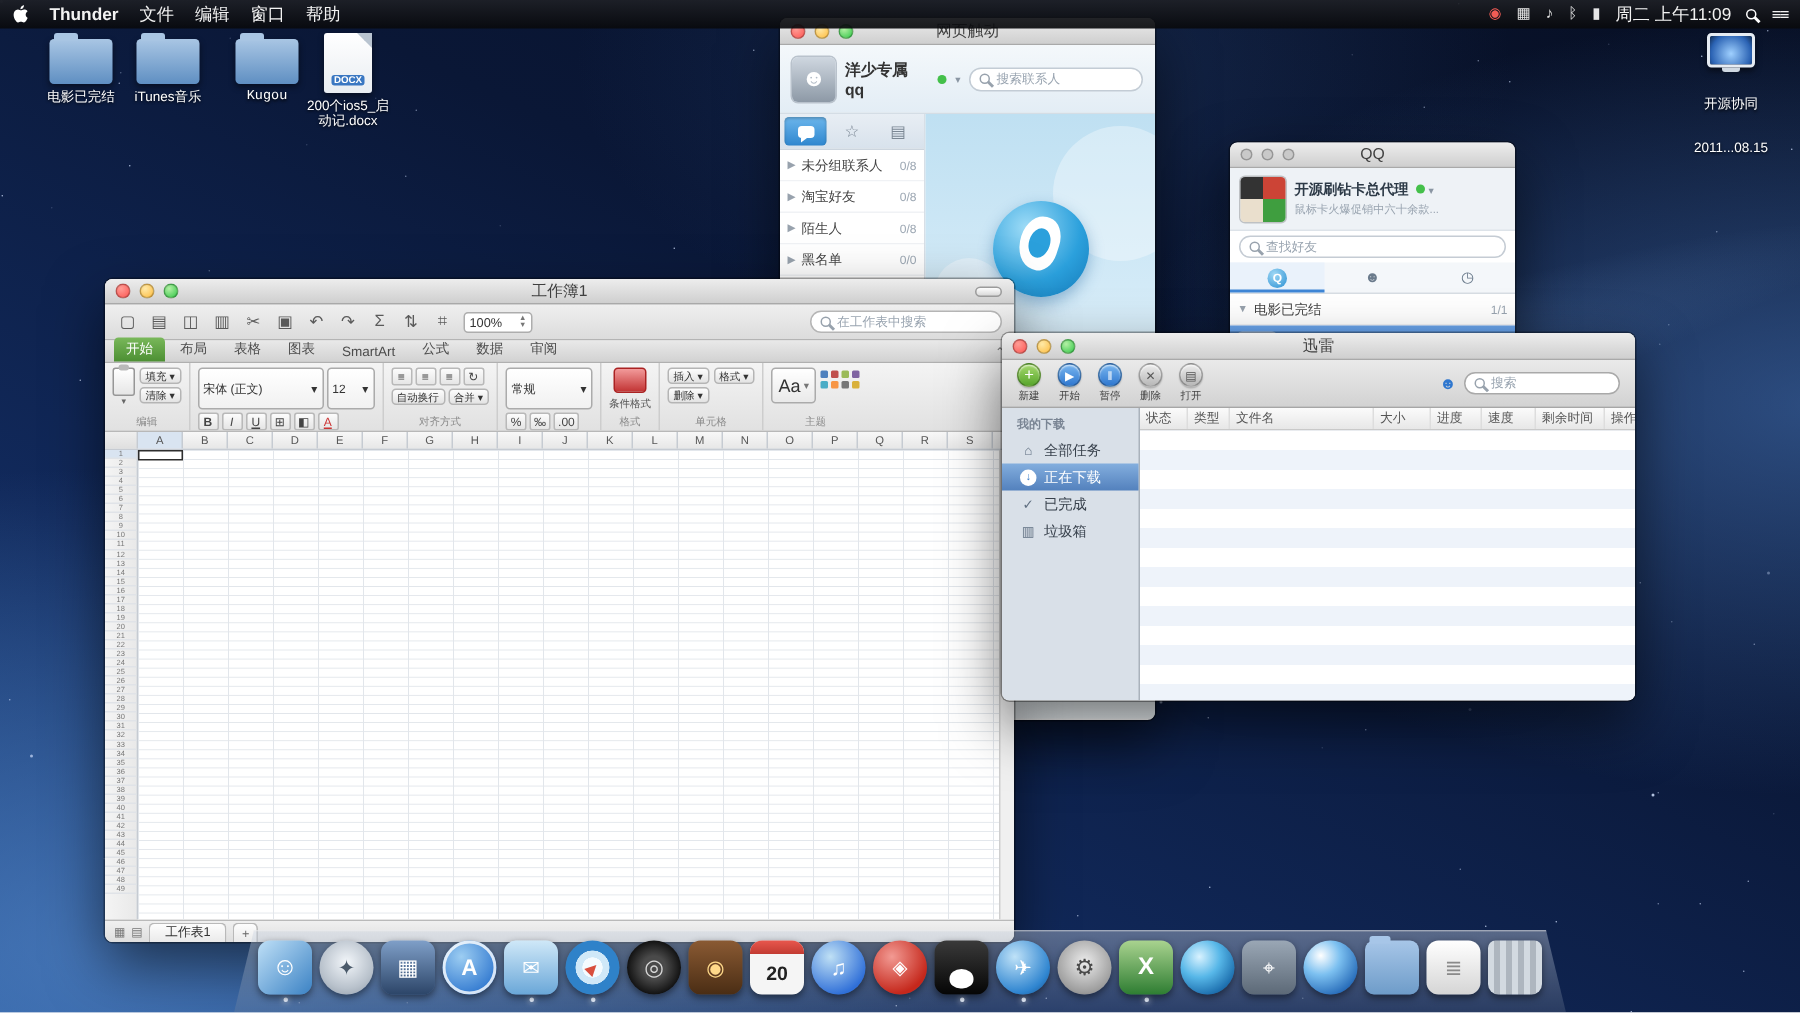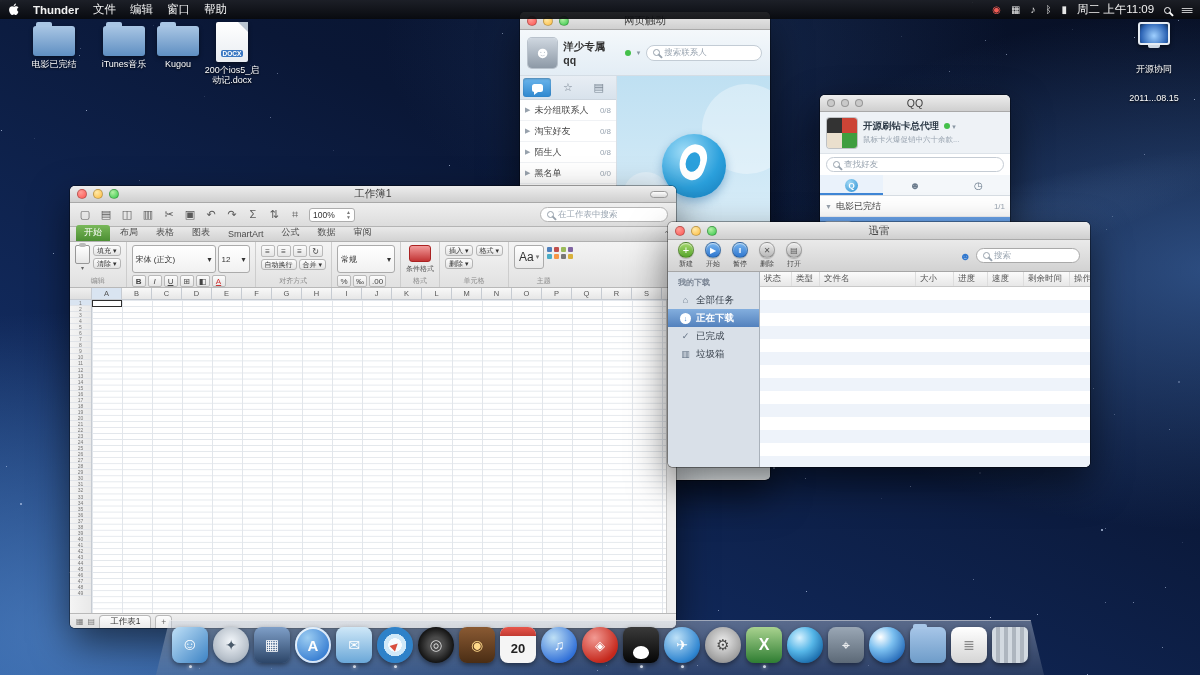--- a/index.html
+++ b/index.html
@@ -210,21 +210,21 @@
   .tb-label { font-size:7px; color:#444; }
   .th-search-zone { margin-left:auto; display:flex; align-items:center; gap:5px; }
   .th-user { color:#2f77cf; font-size:11px; }
   .th-search { width:104px; height:15px; background:#fff; border:1px solid #a9a9a9; border-radius:8px;
     display:flex; align-items:center; gap:4px; padding:0 6px; font-size:8.5px; }
   .th-body { flex:1; display:flex; overflow:hidden; }
   .th-side { width:92px; flex:none; background:#d9e0e8; border-right:1px solid #aab2bb; padding-top:5px; }
   .th-side-h { font-size:8px; font-weight:bold; color:#7a8594; padding:0 0 3px 10px; }
   .th-item { height:18px; display:flex; align-items:center; gap:5px; padding:0 0 0 12px; font-size:9.5px; color:#38414c; }
   .th-item .gi { width:11px; text-align:center; font-size:9px; color:#6170822; color:#617082; }
-  .th-item.sel { background:linear-gradient(#83aede,#5381bd); color:#fff;font-weight:bold; }
+  .th-item.sel { background:linear-gradient(#83aede,#5381bd); color:#fff; }
   .dl-circ { width:11px; height:11px; border-radius:50%; background:linear-gradient(#6db1f0,#2b72c8);
     color:#fff; font-size:7px; display:flex; align-items:center; justify-content:center; }
   .th-item.sel .dl-circ { background:#fff; color:#3a7cc9; }
   .th-main { flex:1; display:flex; flex-direction:column; background:#fff; }
   .th-cols { height:15px; flex:none; display:flex; background:linear-gradient(#fbfbfb,#e7e7e7); border-bottom:1px solid #c9c9c9; }
   .th-col { border-right:1px solid #ddd; font-size:8.5px; color:#555; padding:1px 4px; white-space:nowrap; overflow:hidden; }
   .th-list { flex:1; background:repeating-linear-gradient(to bottom,#fff 0,#fff 13px,#eef3fa 13px,#eef3fa 26px); }
 
   
   #dock { position:absolute; left:50%; bottom:0; transform:translateX(-50%); z-index:60;
@@ -454,25 +454,25 @@
       <span><i class="mag"></i></span>
       <span class="notif">≡≡</span>
     </div>
   </div>
 
   <div id="desk-icons">
       <div class="dicon" style="left: 18px; top: 26px;">
         <div class="dfolder"></div>
         <div class="dlabel">电影已完结</div>
       </div>
-      <div class="dicon" style="left: 88px; top: 26px;">
+      <div class="dicon" style="left: 76px; top: 26px;">
         <div class="dfolder"></div>
         <div class="dlabel">iTunes音乐</div>
       </div>
-      <div class="dicon" style="left: 142px; top: 26px;">
+      <div class="dicon" style="left: 142px; top: 26px; font-family: Liberation Mono, monospace;">
         <div class="dfolder"></div>
         <div class="dlabel">Kugou</div>
       </div>
       <div class="dicon" style="left: 196px; top: 22px;">
         <div class="ddoc">
           <span class="dbadge">DOCX</span>
         </div>
         <div class="dlabel">200个ios5_启
 动记.docx</div>
       </div>

